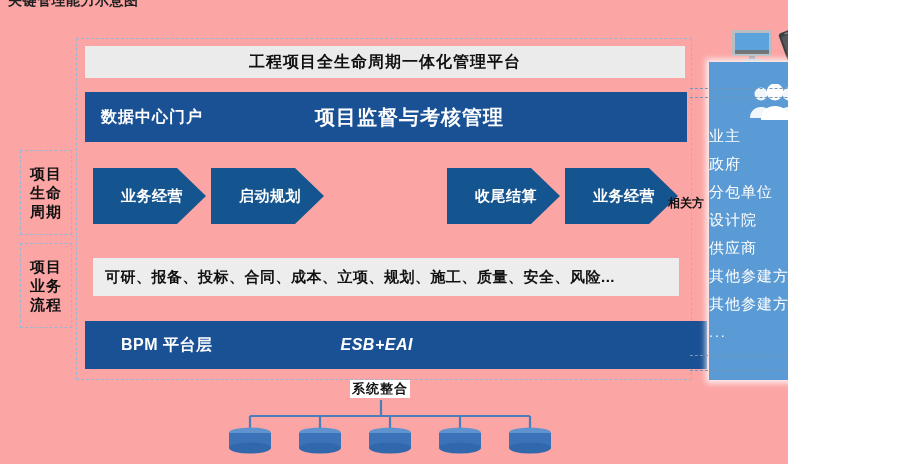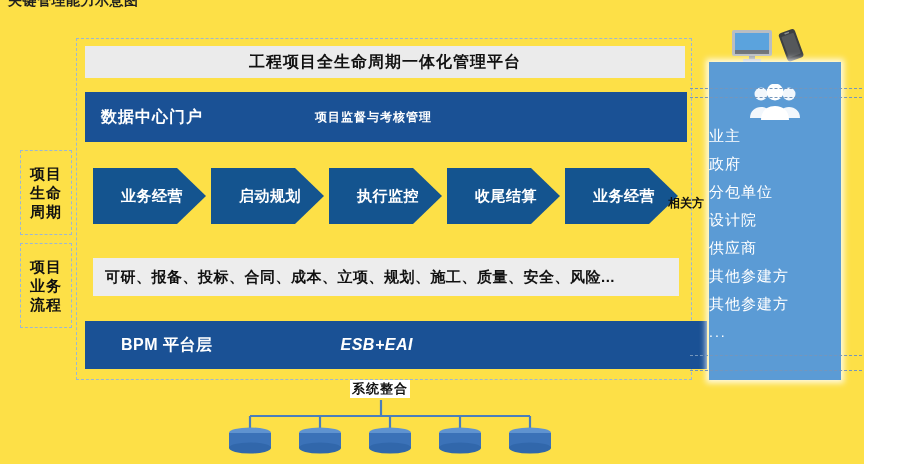--- a/index.html
+++ b/index.html
@@ -3,23 +3,23 @@
 <meta charset="utf-8">
 <style>
   html, body {
     margin: 0;
     padding: 0;
     background: #ffffff;
     font-family: "Liberation Sans", "DejaVu Sans", sans-serif;
   }
   #canvas {
     position: relative;
-    width: 864px;
+    width: 788px;
     height: 464px;
-    background: #fde047;
+    background: #fca5a5;
     overflow: hidden;
   }
 
   
   .top-caption {
     position: absolute;
     left: 8px;
     top: -8px;
     font-size: 14px;
     font-weight: 700;
@@ -72,21 +72,21 @@
     align-items: center;
     color: #ffffff;
   }
   .portal-band .p1 {
     font-size: 16px;
     font-weight: 700;
     margin-left: 16px;
     letter-spacing: 1px;
   }
   .portal-band .p2 {
-    font-size: 12px;
+    font-size: 20px;
     font-weight: 700;
     margin-left: 112px;
     letter-spacing: 1px;
   }
 
   
   .side-label {
     position: absolute;
     border: 1px dashed #9bb7d4;
     box-sizing: border-box;
@@ -284,23 +284,20 @@
     <div>业务</div>
     <div>流程</div>
   </div>
 
   <div class="chevron-row">
     <div class="chevron" style="left:0px;">
         <span>业务经营</span>
       </div>
     <div class="chevron" style="left:118px;">
         <span>启动规划</span>
-      </div>
-    <div class="chevron" style="left:236px;">
-        <span>执行监控</span>
       </div>
     <div class="chevron" style="left:354px;">
         <span>收尾结算</span>
       </div>
     <div class="chevron" style="left:472px;">
         <span>业务经营</span>
       </div>
   </div>
 
   <div class="related-party">相关方</div>

